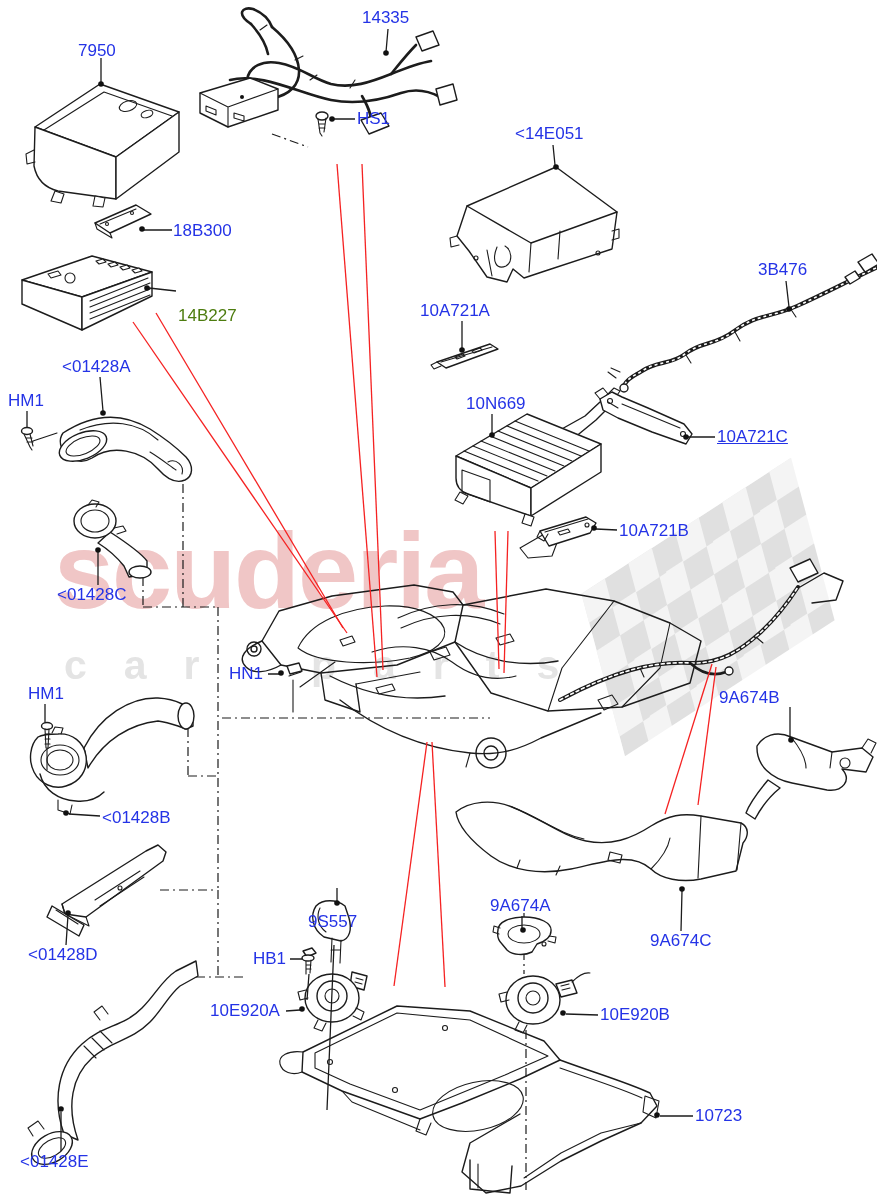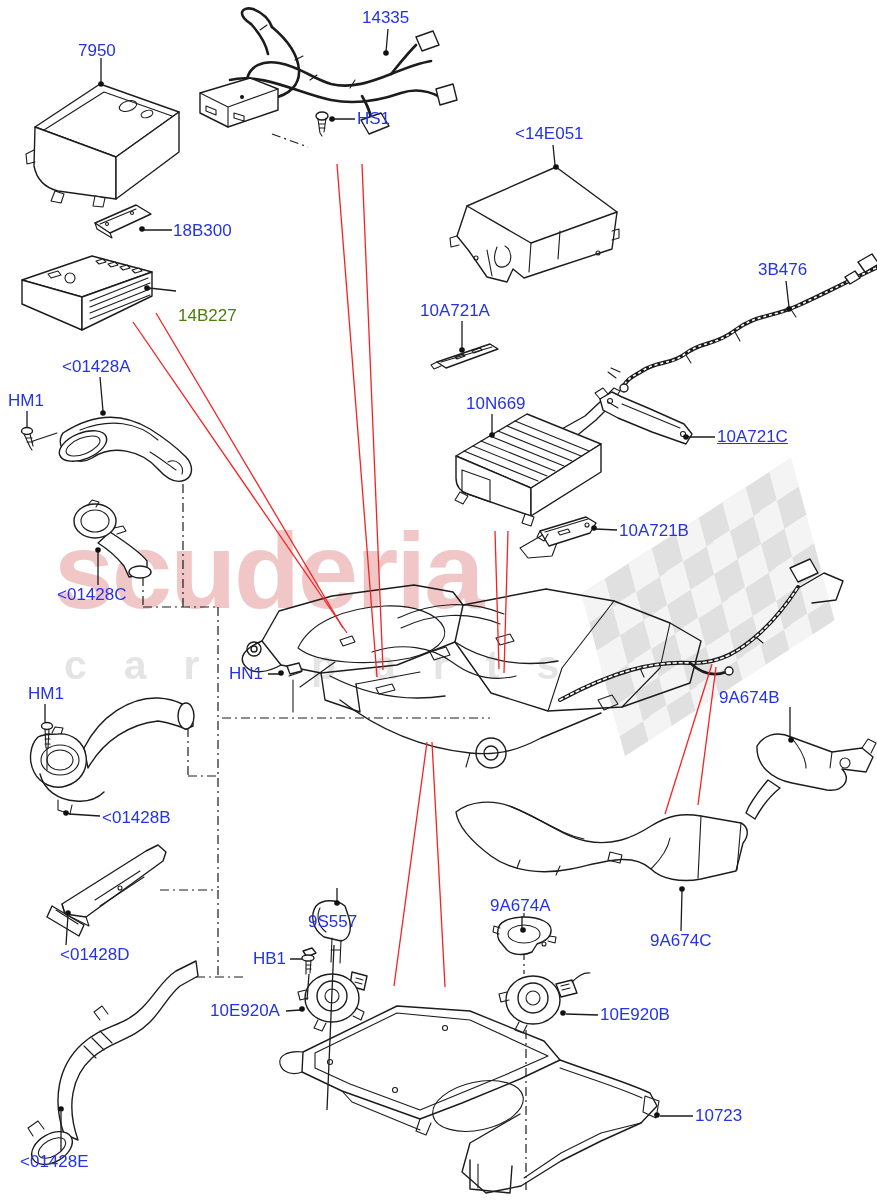--- a/index.html
+++ b/index.html
@@ -369,21 +369,21 @@
       <div class="plabel" style="left: 717px; top: 428px; color: rgb(36, 51, 230); text-decoration: underline;">10A721C</div>
       <div class="plabel" style="left: 619px; top: 522px; color: rgb(36, 51, 230);">10A721B</div>
       <div class="plabel" style="left: 57px; top: 586px; color: rgb(36, 51, 230);">&lt;01428C</div>
       <div class="plabel" style="left: 229px; top: 665px; color: rgb(36, 51, 230);">HN1</div>
       <div class="plabel" style="left: 28px; top: 685px; color: rgb(36, 51, 230);">HM1</div>
       <div class="plabel" style="left: 719px; top: 689px; color: rgb(36, 51, 230);">9A674B</div>
       <div class="plabel" style="left: 102px; top: 809px; color: rgb(36, 51, 230);">&lt;01428B</div>
       <div class="plabel" style="left: 308px; top: 869px; color: rgb(36, 51, 230); margin-top: 44px;">9S557</div>
       <div class="plabel" style="left: 490px; top: 897px; color: rgb(36, 51, 230);">9A674A</div>
       <div class="plabel" style="left: 650px; top: 932px; color: rgb(36, 51, 230);">9A674C</div>
-      <div class="plabel" style="left: 28px; top: 946px; color: rgb(36, 51, 230); margin-left: 32px;">&lt;01428D</div>
+      <div class="plabel" style="left: 28px; top: 946px; color: rgb(36, 51, 230);">&lt;01428D</div>
       <div class="plabel" style="left: 253px; top: 950px; color: rgb(36, 51, 230);">HB1</div>
       <div class="plabel" style="left: 210px; top: 1002px; color: rgb(36, 51, 230);">10E920A</div>
       <div class="plabel" style="left: 600px; top: 1006px; color: rgb(36, 51, 230);">10E920B</div>
       <div class="plabel" style="left: 695px; top: 1107px; color: rgb(36, 51, 230);">10723</div>
       <div class="plabel" style="left: 20px; top: 1153px; color: rgb(36, 51, 230);">&lt;01428E</div>
     </div>
 
 </div>
 
 </body></html>

